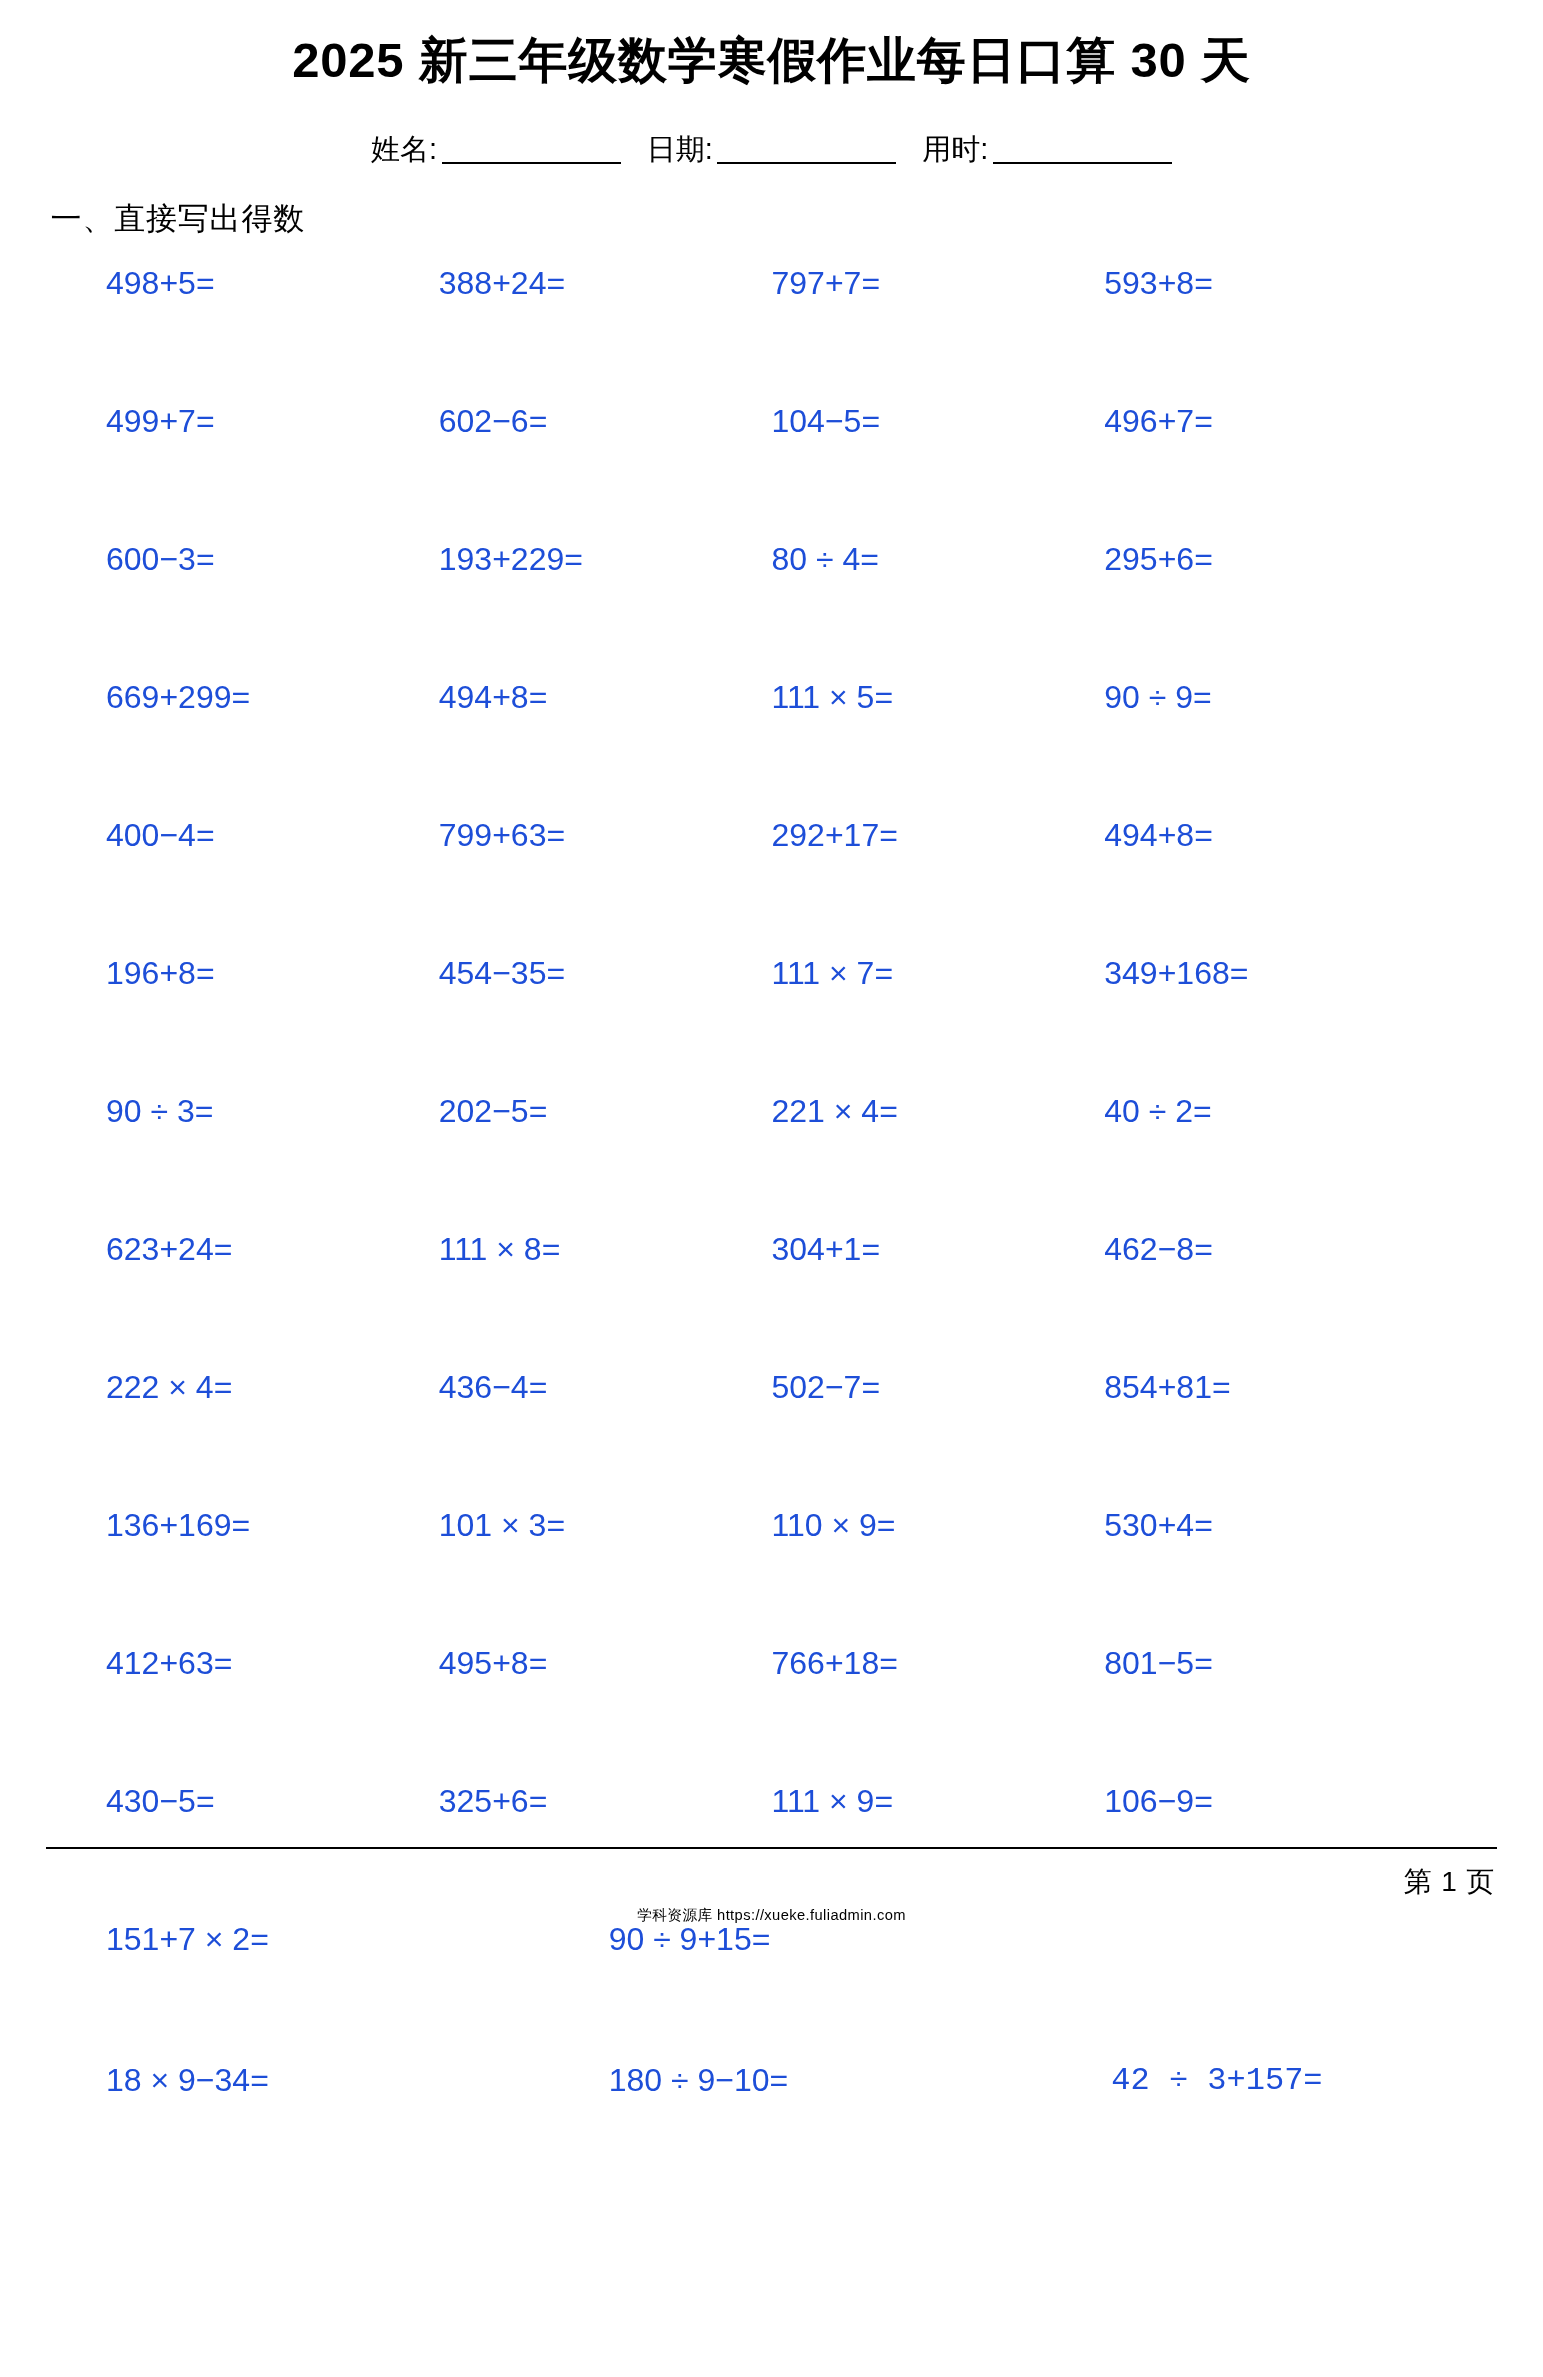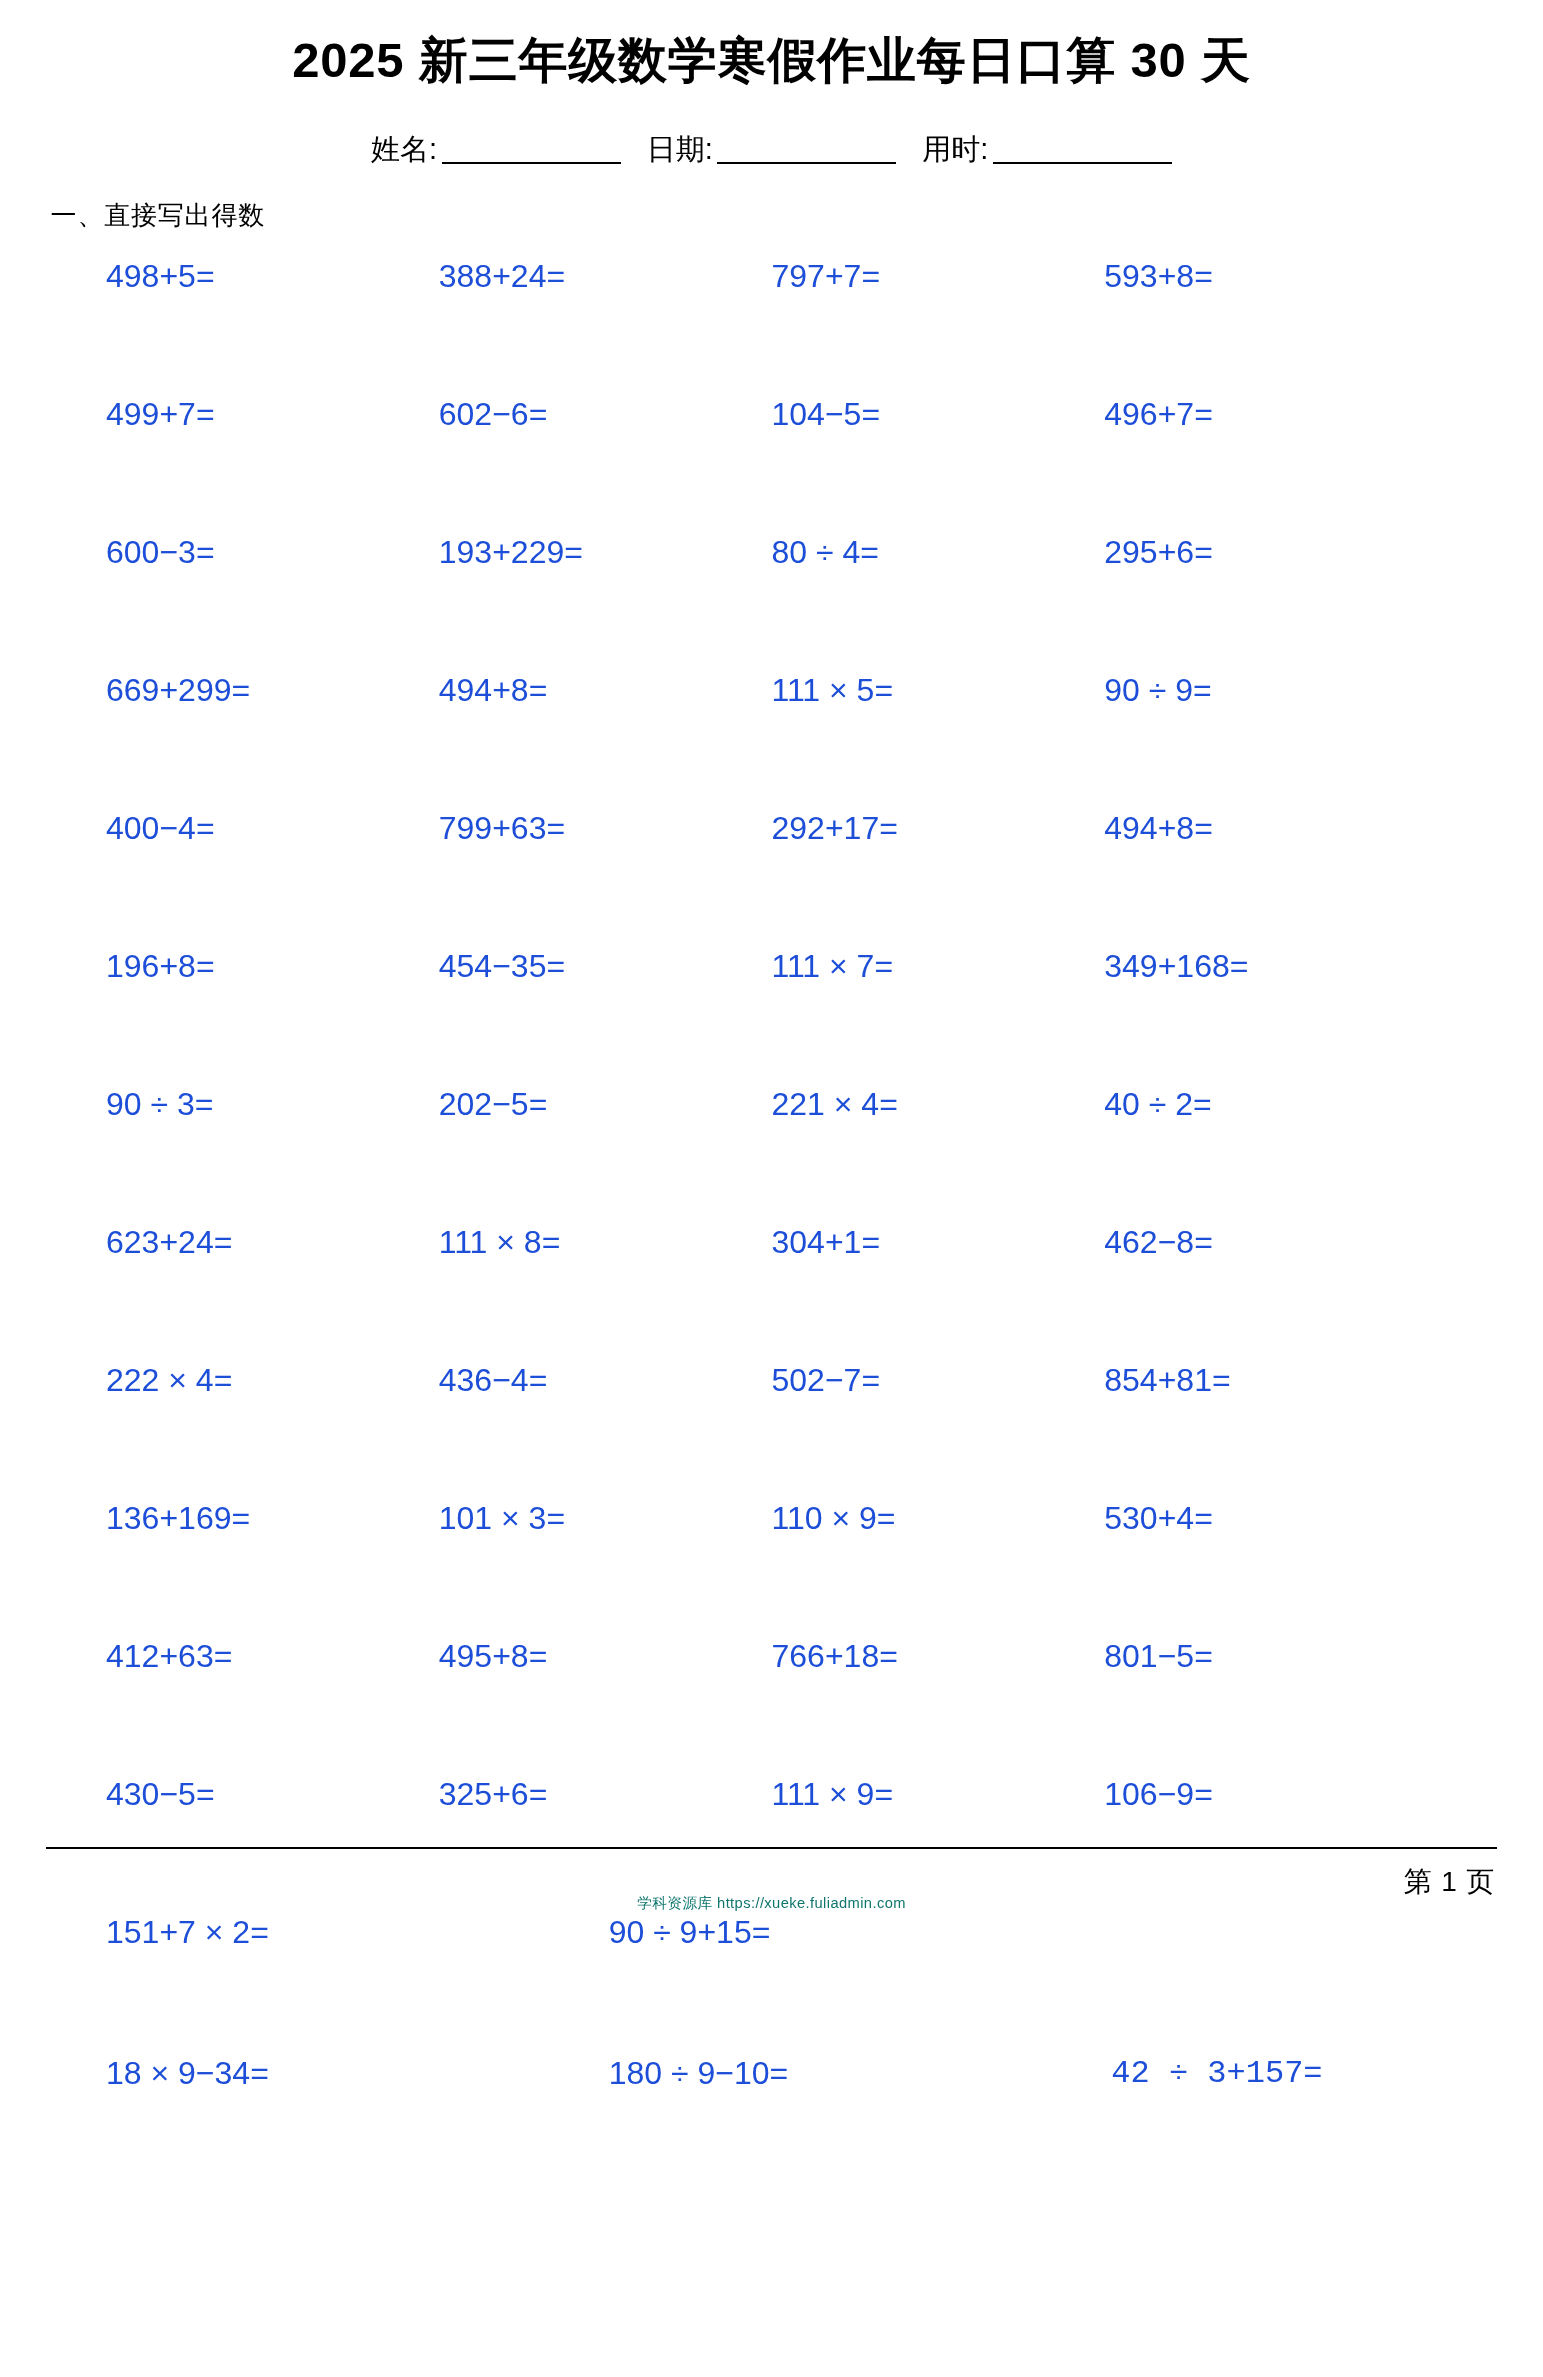--- a/index.html
+++ b/index.html
@@ -60,21 +60,21 @@
   .meta-blank {
     display: inline-block;
     width: 179px;
     border-bottom: 2.3px solid #000;
     height: 31px;
   }
   .meta-gap { width: 26px; display: inline-block; }
 
   
   .section-heading {
-    font-size: 26px;
+    font-size: 31px;
     font-weight: 500;
     margin: 0;
     padding-top: 34px;
     padding-left: 4.6px;
     letter-spacing: 0.8px;
   }
 
   
   .problems {
     margin-top: 26px;
@@ -112,24 +112,24 @@
     right: 48px;
     bottom: 31px;
     font-size: 28px;
     font-weight: 500;
     letter-spacing: 0.8px;
   }
   .watermark {
     position: absolute;
     left: 0;
     right: 0;
-    bottom: 19px;
+    bottom: 7px;
     text-align: center;
     font-size: 14.7px;
-    color: #0f766e;
+    color: #000000;
     letter-spacing: 0.4px;
   }
 </style>
 </head>
 <body>
 
 <div class="page">
 
   <h1 class="doc-title">2025 新三年级数学寒假作业每日口算 30 天</h1>
 

